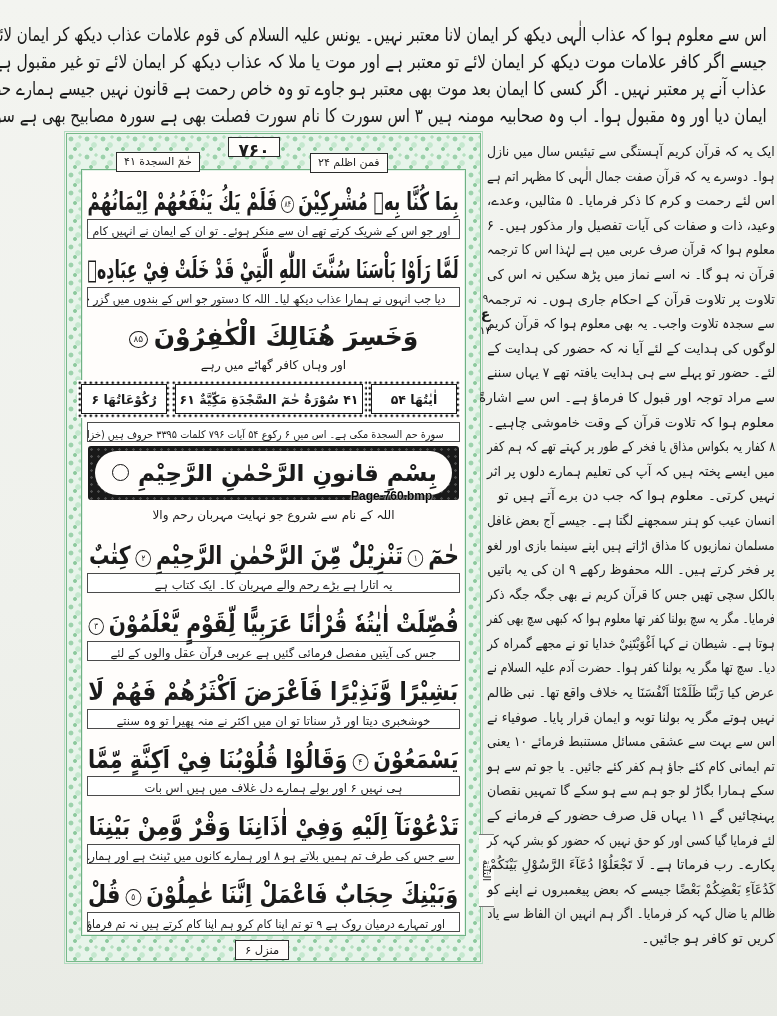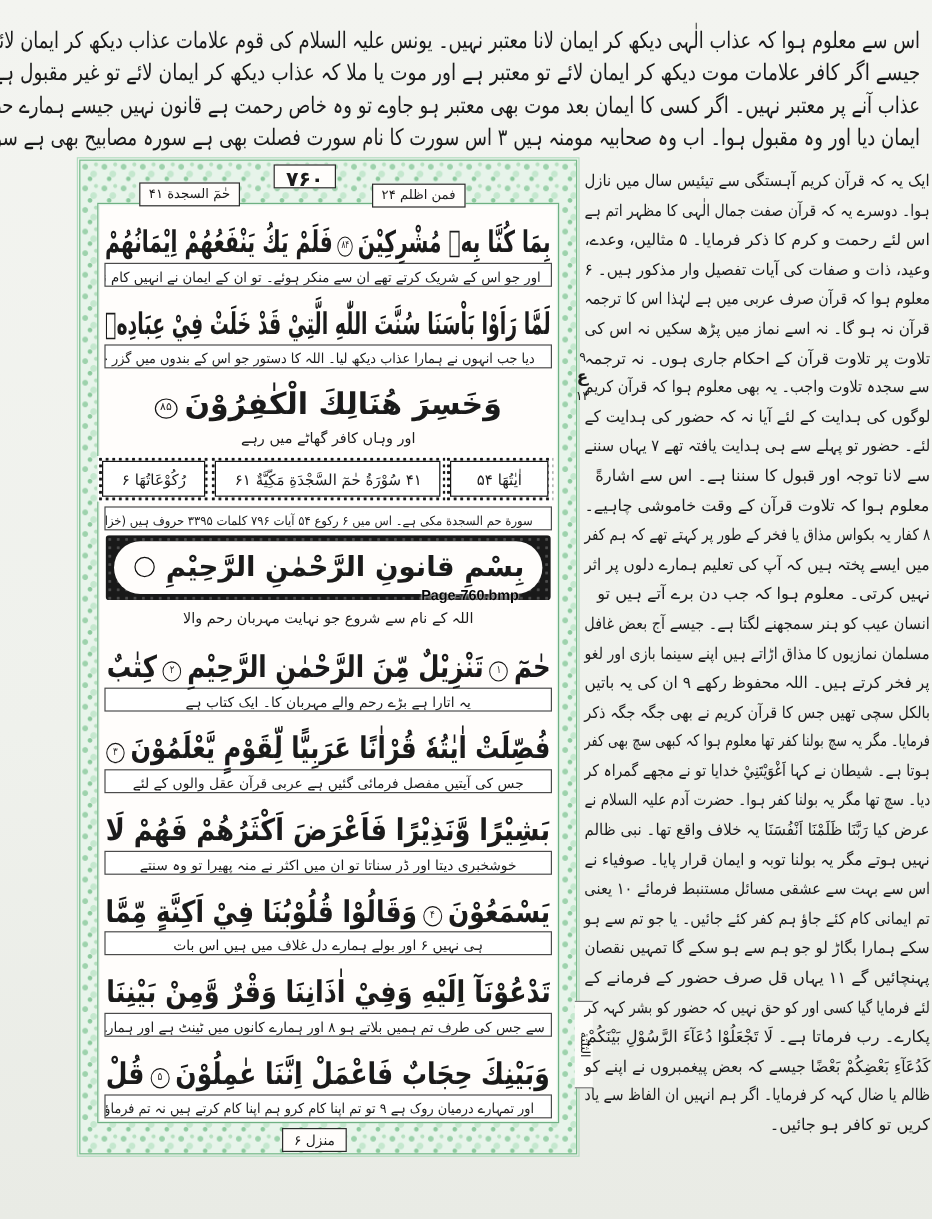--- a/index.html
+++ b/index.html
@@ -65,21 +65,21 @@
   .uplain .fit{display:inline-block;white-space:nowrap;font-size:12px;line-height:21px;transform-origin:50% 50%;}
   
   .surah-row{display:flex;direction:rtl;justify-content:space-between;align-items:stretch;height:38px;margin:1px 0;}
   .star-box{
     background-color:#fff;
     background-image:radial-gradient(circle,#161616 1.1px,transparent 1.6px);
     background-size:5.5px 5.5px;padding:4px;box-sizing:border-box;
   }
   .star-inner{
     background:#fff;border:1px solid #161616;height:100%;box-sizing:border-box;
-    display:flex;align-items:center;justify-content:center;font-size:12.5px;font-weight:normal;
+    display:flex;align-items:center;justify-content:center;font-size:12.5px;font-weight:bold;
     padding:0 21px;white-space:nowrap;overflow:hidden;
   }
   .sb-side{width:94px;}
   .sb-mid{width:196px;}
   .info-strip{
     border:1px solid #4b4b4b;background:#fff;height:20px;margin:0 1px;text-align:center;overflow:hidden;box-sizing:border-box;
   }
   .info-strip .fit{display:inline-block;white-space:nowrap;font-size:10.5px;line-height:18px;transform-origin:50% 50%;}
   
   .bismillah{
@@ -202,21 +202,21 @@
   <div class="rc-line"><span class="fit" style="transform: scaleX(0.92);">ایک یہ کہ قرآن کریم آہستگی سے تیئیس سال میں نازل</span></div>
   <div class="rc-line"><span class="fit" style="transform: scaleX(0.867);">ہوا۔ دوسرے یہ کہ قرآن صفت جمال الٰہی کا مظہر اتم ہے</span></div>
   <div class="rc-line"><span class="fit" style="transform: scaleX(0.976);">اس لئے رحمت و کرم کا ذکر فرمایا۔ ۵ مثالیں، وعدے،</span></div>
   <div class="rc-line"><span class="fit" style="transform: scaleX(0.947);">وعید، ذات و صفات کی آیات تفصیل وار مذکور ہیں۔ ۶</span></div>
   <div class="rc-line"><span class="fit" style="transform: scaleX(0.87);">معلوم ہوا کہ قرآن صرف عربی میں ہے لہٰذا اس کا ترجمہ</span></div>
   <div class="rc-line"><span class="fit" style="transform: scaleX(0.941);">قرآن نہ ہو گا۔ نہ اسے نماز میں پڑھ سکیں نہ اس کی</span></div>
   <div class="rc-line"><span class="fit" style="transform: scaleX(0.976);">تلاوت پر تلاوت قرآن کے احکام جاری ہوں۔ نہ ترجمہ</span></div>
   <div class="rc-line"><span class="fit" style="transform: scaleX(0.894);">سے سجدہ تلاوت واجب۔ یہ بھی معلوم ہوا کہ قرآن کریم</span></div>
   <div class="rc-line"><span class="fit" style="transform: scaleX(0.947);">لوگوں کی ہدایت کے لئے آیا نہ کہ حضور کی ہدایت کے</span></div>
   <div class="rc-line"><span class="fit" style="transform: scaleX(0.906);">لئے۔ حضور تو پہلے سے ہی ہدایت یافتہ تھے ۷ یہاں سننے</span></div>
-  <div class="rc-line"><span class="fit">سے لانا توجہ اور قبول کا سننا ہے۔ اس سے اشارةً</span></div>
+  <div class="rc-line"><span class="fit">سے مراد توجہ اور قبول کا فرماؤ ہے۔ اس سے اشارةً</span></div>
   <div class="rc-line"><span class="fit" style="transform: scaleX(0.993);">معلوم ہوا کہ تلاوت قرآن کے وقت خاموشی چاہیے۔</span></div>
   <div class="rc-line"><span class="fit" style="transform: scaleX(0.832);">۸ کفار یہ بکواس مذاق یا فخر کے طور پر کہتے تھے کہ ہم کفر</span></div>
   <div class="rc-line"><span class="fit" style="transform: scaleX(0.938);">میں ایسے پختہ ہیں کہ آپ کی تعلیم ہمارے دلوں پر اثر</span></div>
   <div class="rc-line"><span class="fit">نہیں کرتی۔ معلوم ہوا کہ جب دن برے آتے ہیں تو</span></div>
   <div class="rc-line"><span class="fit" style="transform: scaleX(0.889);">انسان عیب کو ہنر سمجھنے لگتا ہے۔ جیسے آج بعض غافل</span></div>
   <div class="rc-line"><span class="fit" style="transform: scaleX(0.875);">مسلمان نمازیوں کا مذاق اڑاتے ہیں اپنے سینما بازی اور لغو</span></div>
   <div class="rc-line"><span class="fit" style="transform: scaleX(0.95);">پر فخر کرتے ہیں۔ اللہ محفوظ رکھے ۹ ان کی یہ باتیں</span></div>
   <div class="rc-line"><span class="fit" style="transform: scaleX(0.892);">بالکل سچی تھیں جس کا قرآن کریم نے بھی جگہ جگہ ذکر</span></div>
   <div class="rc-line"><span class="fit" style="transform: scaleX(0.789);">فرمایا۔ مگر یہ سچ بولنا کفر تھا معلوم ہوا کہ کبھی سچ بھی کفر</span></div>
   <div class="rc-line"><span class="fit" style="transform: scaleX(0.867);">ہوتا ہے۔ شیطان نے کہا اَغْوَيْتَنِيْ خدایا تو نے مجھے گمراہ کر</span></div>

